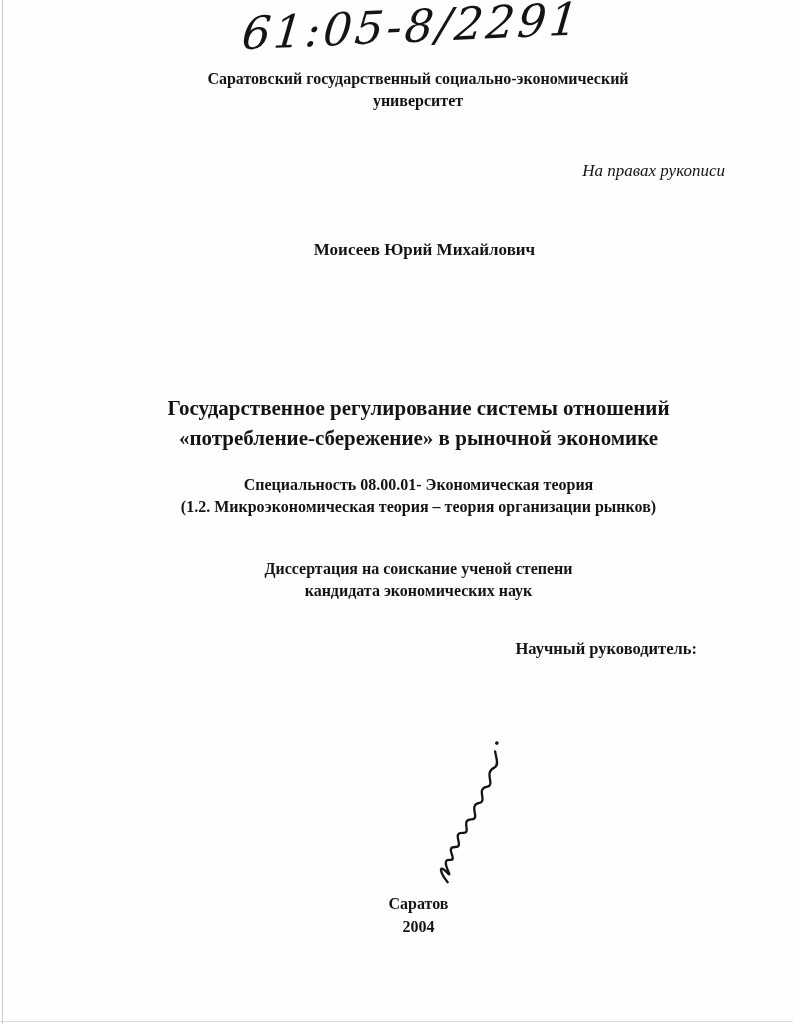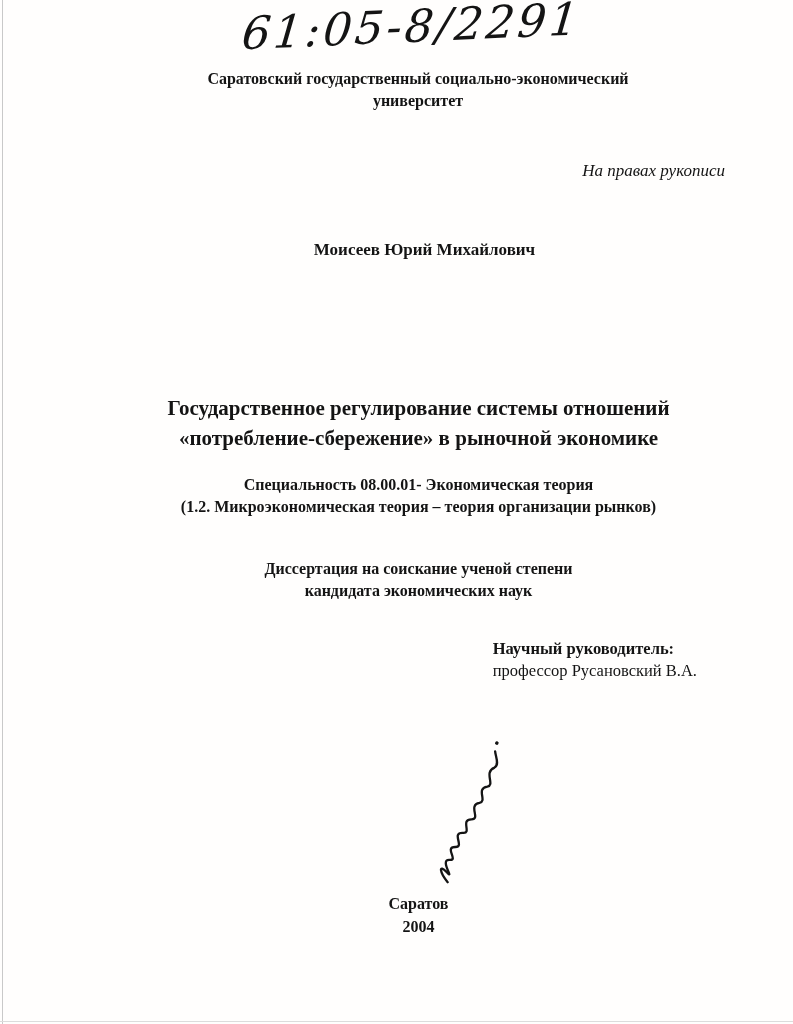--- a/index.html
+++ b/index.html
@@ -159,21 +159,20 @@
     <div>(1.2. Микроэкономическая теория – теория организации рынков)</div>
   </div>
 
   <div class="degree">
     <div>Диссертация на соискание ученой степени</div>
     <div>кандидата экономических наук</div>
   </div>
 
   <div class="advisor">
     <div class="advisor-label">Научный руководитель:</div>
-    <div>профессор Русановский В.А.</div>
   </div>
 
   <div class="signature-wrap">
     <svg width="160" height="44" viewBox="0 0 160 44" aria-hidden="true">
       <path d="M6,36 C10,24 17,18 14,30
                C11,42 21,16 26,26
                C30,34 34,14 40,24
                C45,32 50,12 56,23
                C60,31 66,13 72,23
                C77,31 82,12 90,21

